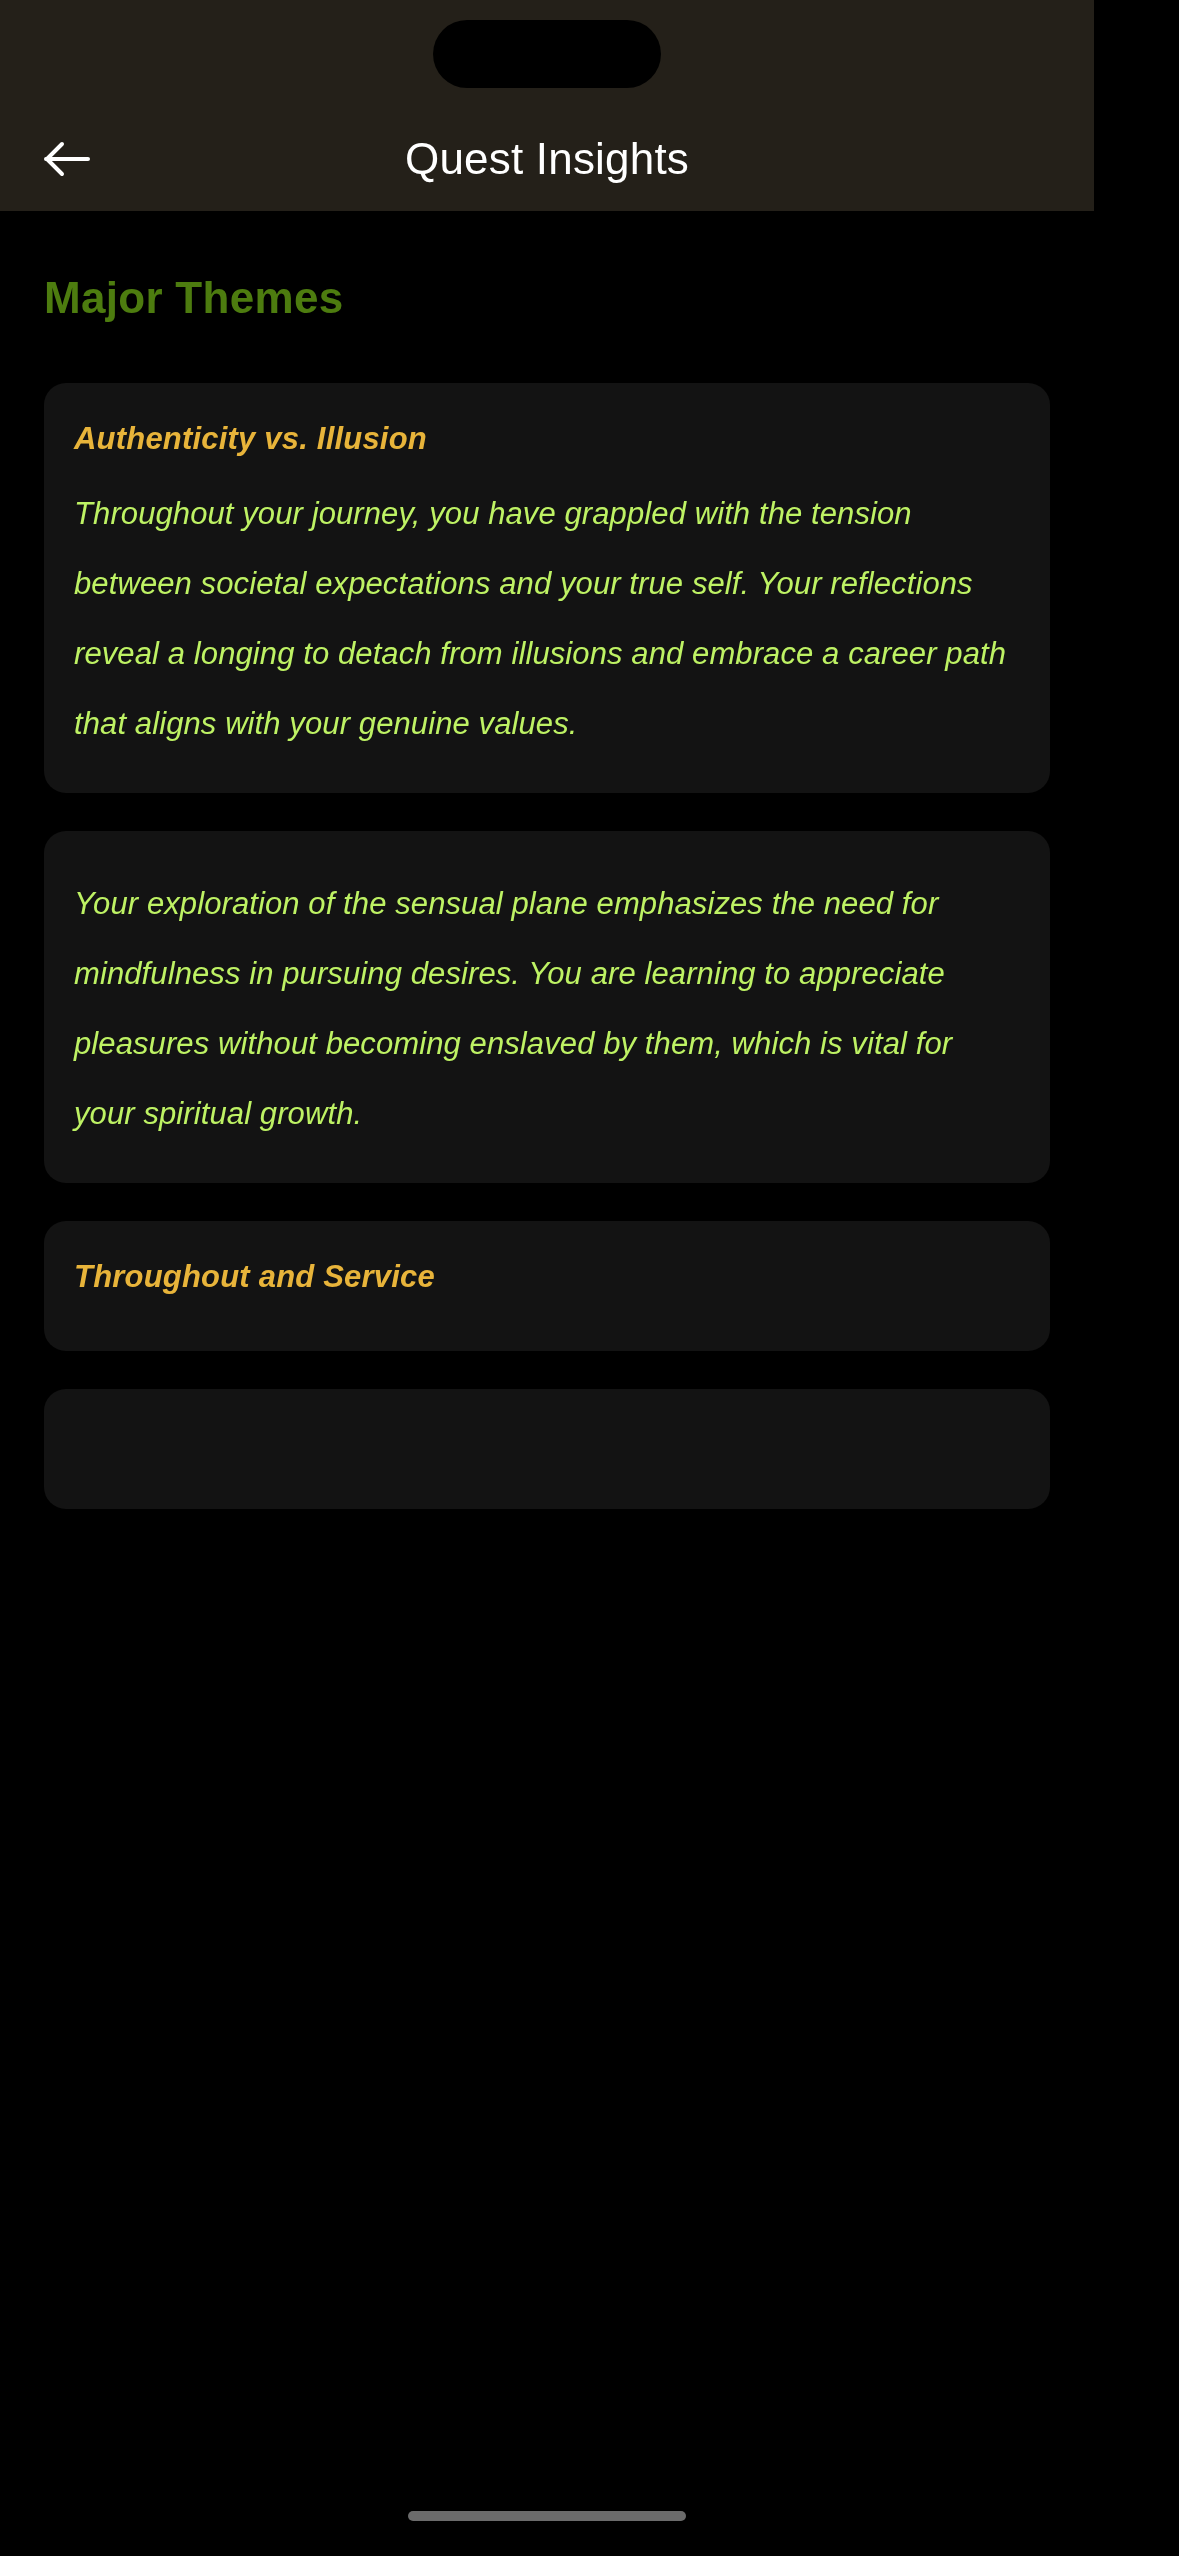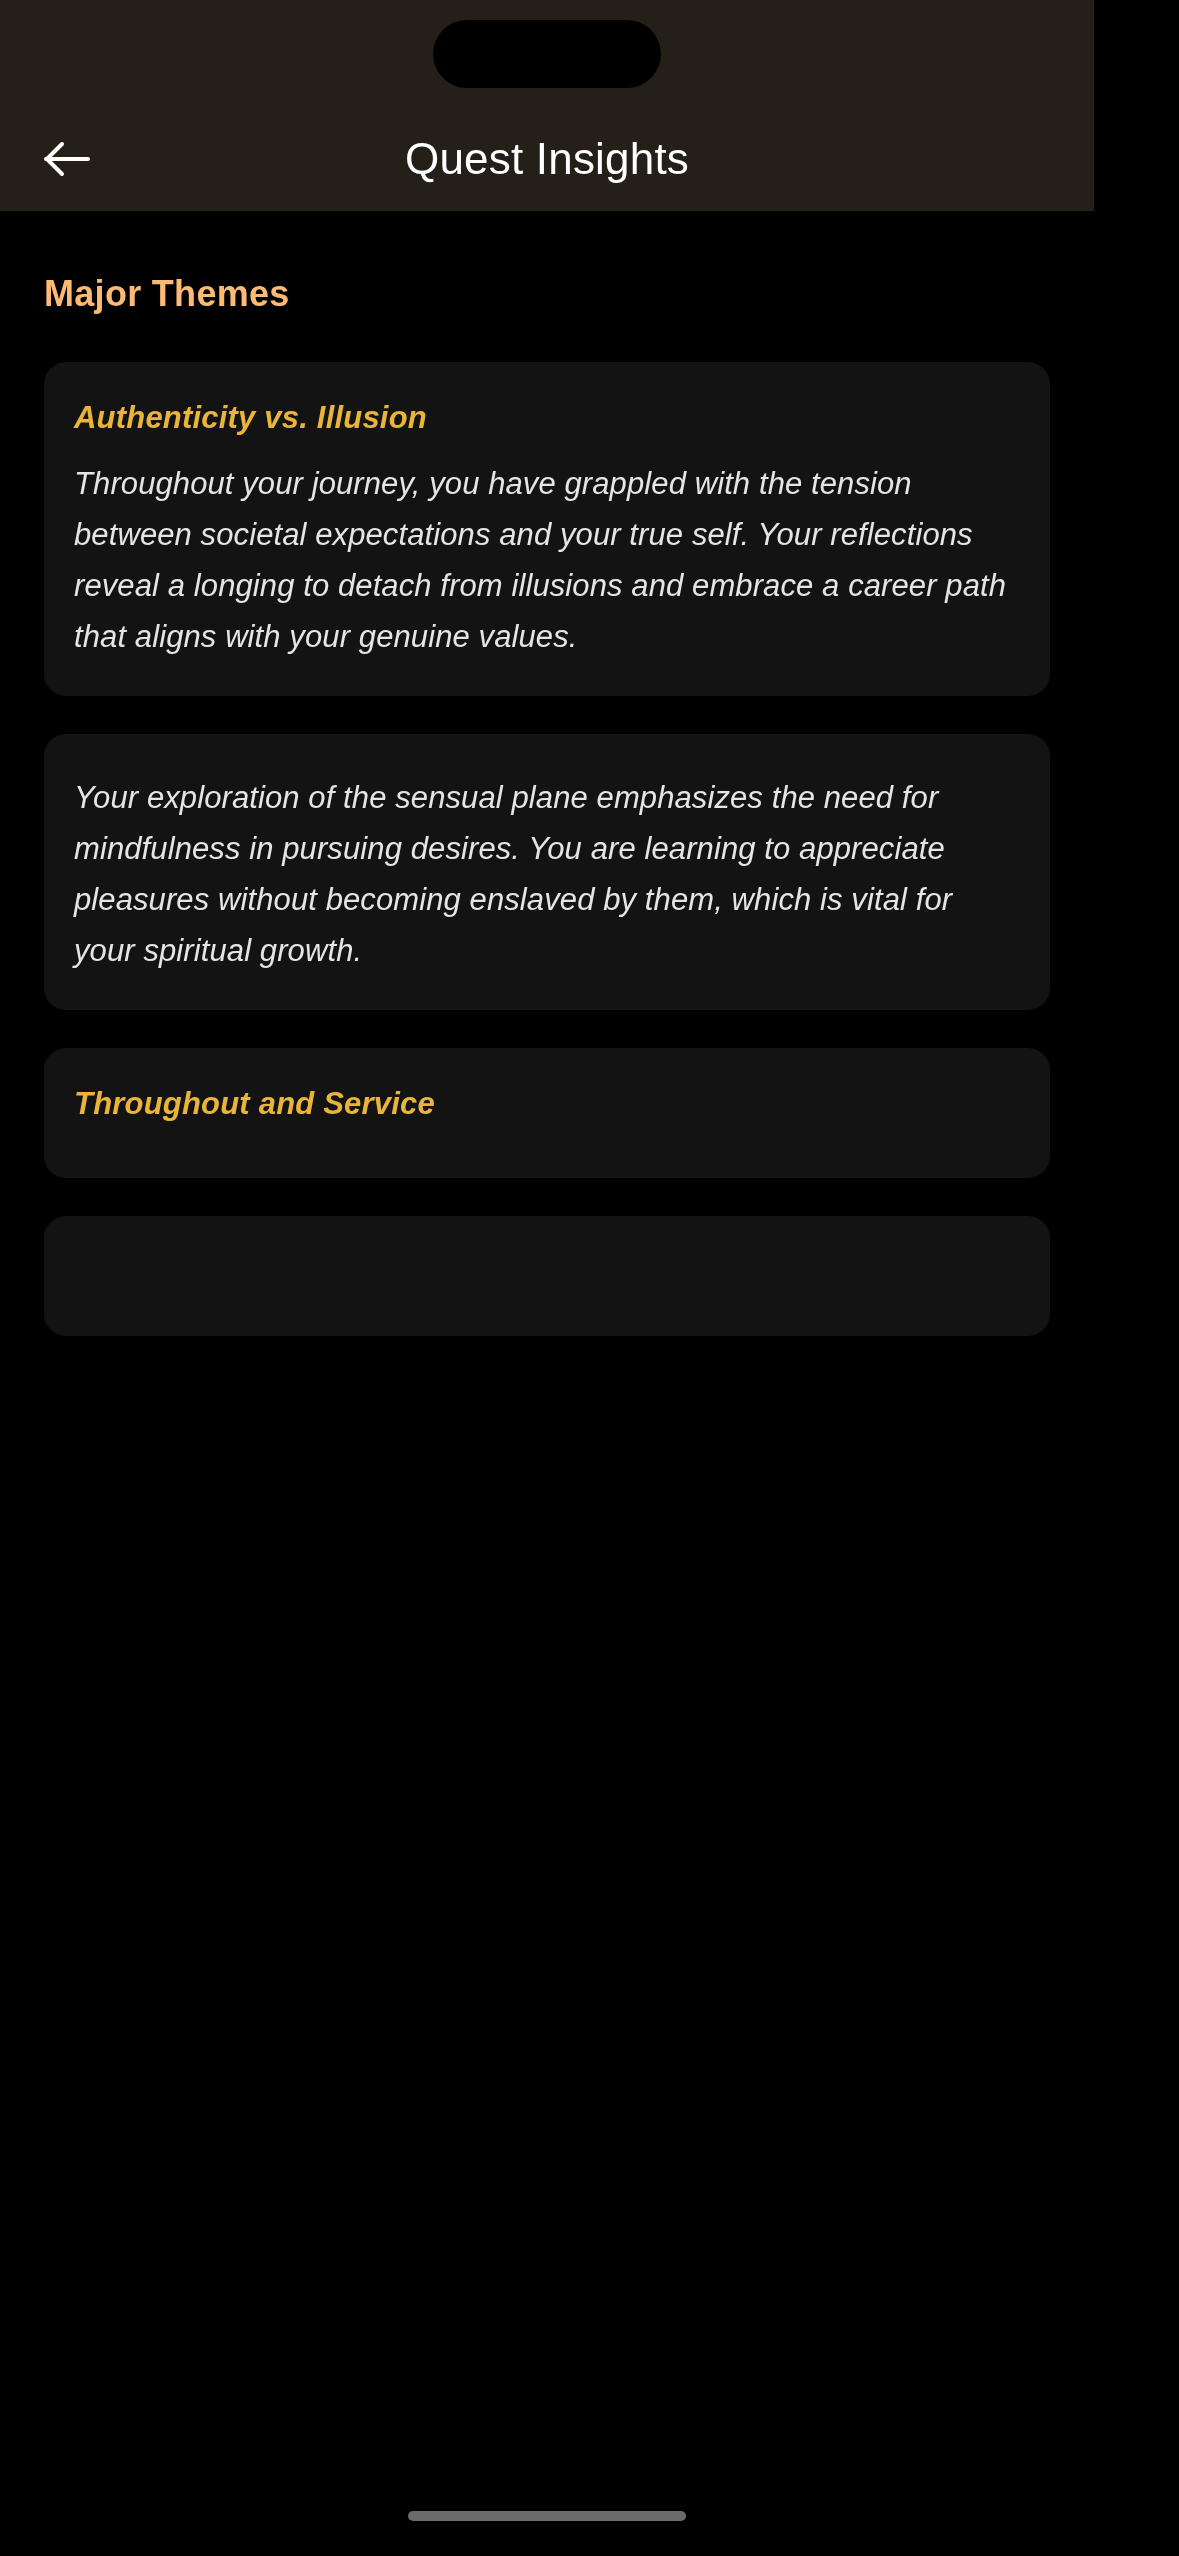--- a/index.html
+++ b/index.html
@@ -64,46 +64,46 @@
 
   
   .content {
     flex: 1 1 auto;
     position: relative;
     background: #000000;
     padding: 0 44px;
     overflow: hidden;
   }
   .section-title {
-    color: #fdba74;
-    font-size: 36px;
+    color: #4d7c0f;
+    font-size: 44px;
     font-weight: 700;
     letter-spacing: 0.3px;
     margin-top: 62px;
-    margin-bottom: 47px;
+    margin-bottom: 60px;
   }
   .theme-card {
     background: #131313;
     border-radius: 22px;
     padding: 38px 30px 34px 30px;
     margin-bottom: 38px;
     font-style: italic;
   }
   .theme-title {
     color: #e8b43a;
     font-size: 31px;
     font-weight: 700;
     letter-spacing: 0.2px;
     margin-bottom: 22px;
   }
   .theme-body {
-    color: #e5e5e5;
+    color: #bef264;
     font-size: 31px;
     font-weight: 400;
-    line-height: 51px;
+    line-height: 70px;
     letter-spacing: 0.1px;
   }
   .theme-card.partial {
     height: 120px;
     padding: 0;
     overflow: hidden;
     background: #131313;
     border-radius: 22px;
     margin-bottom: 0;
   }

